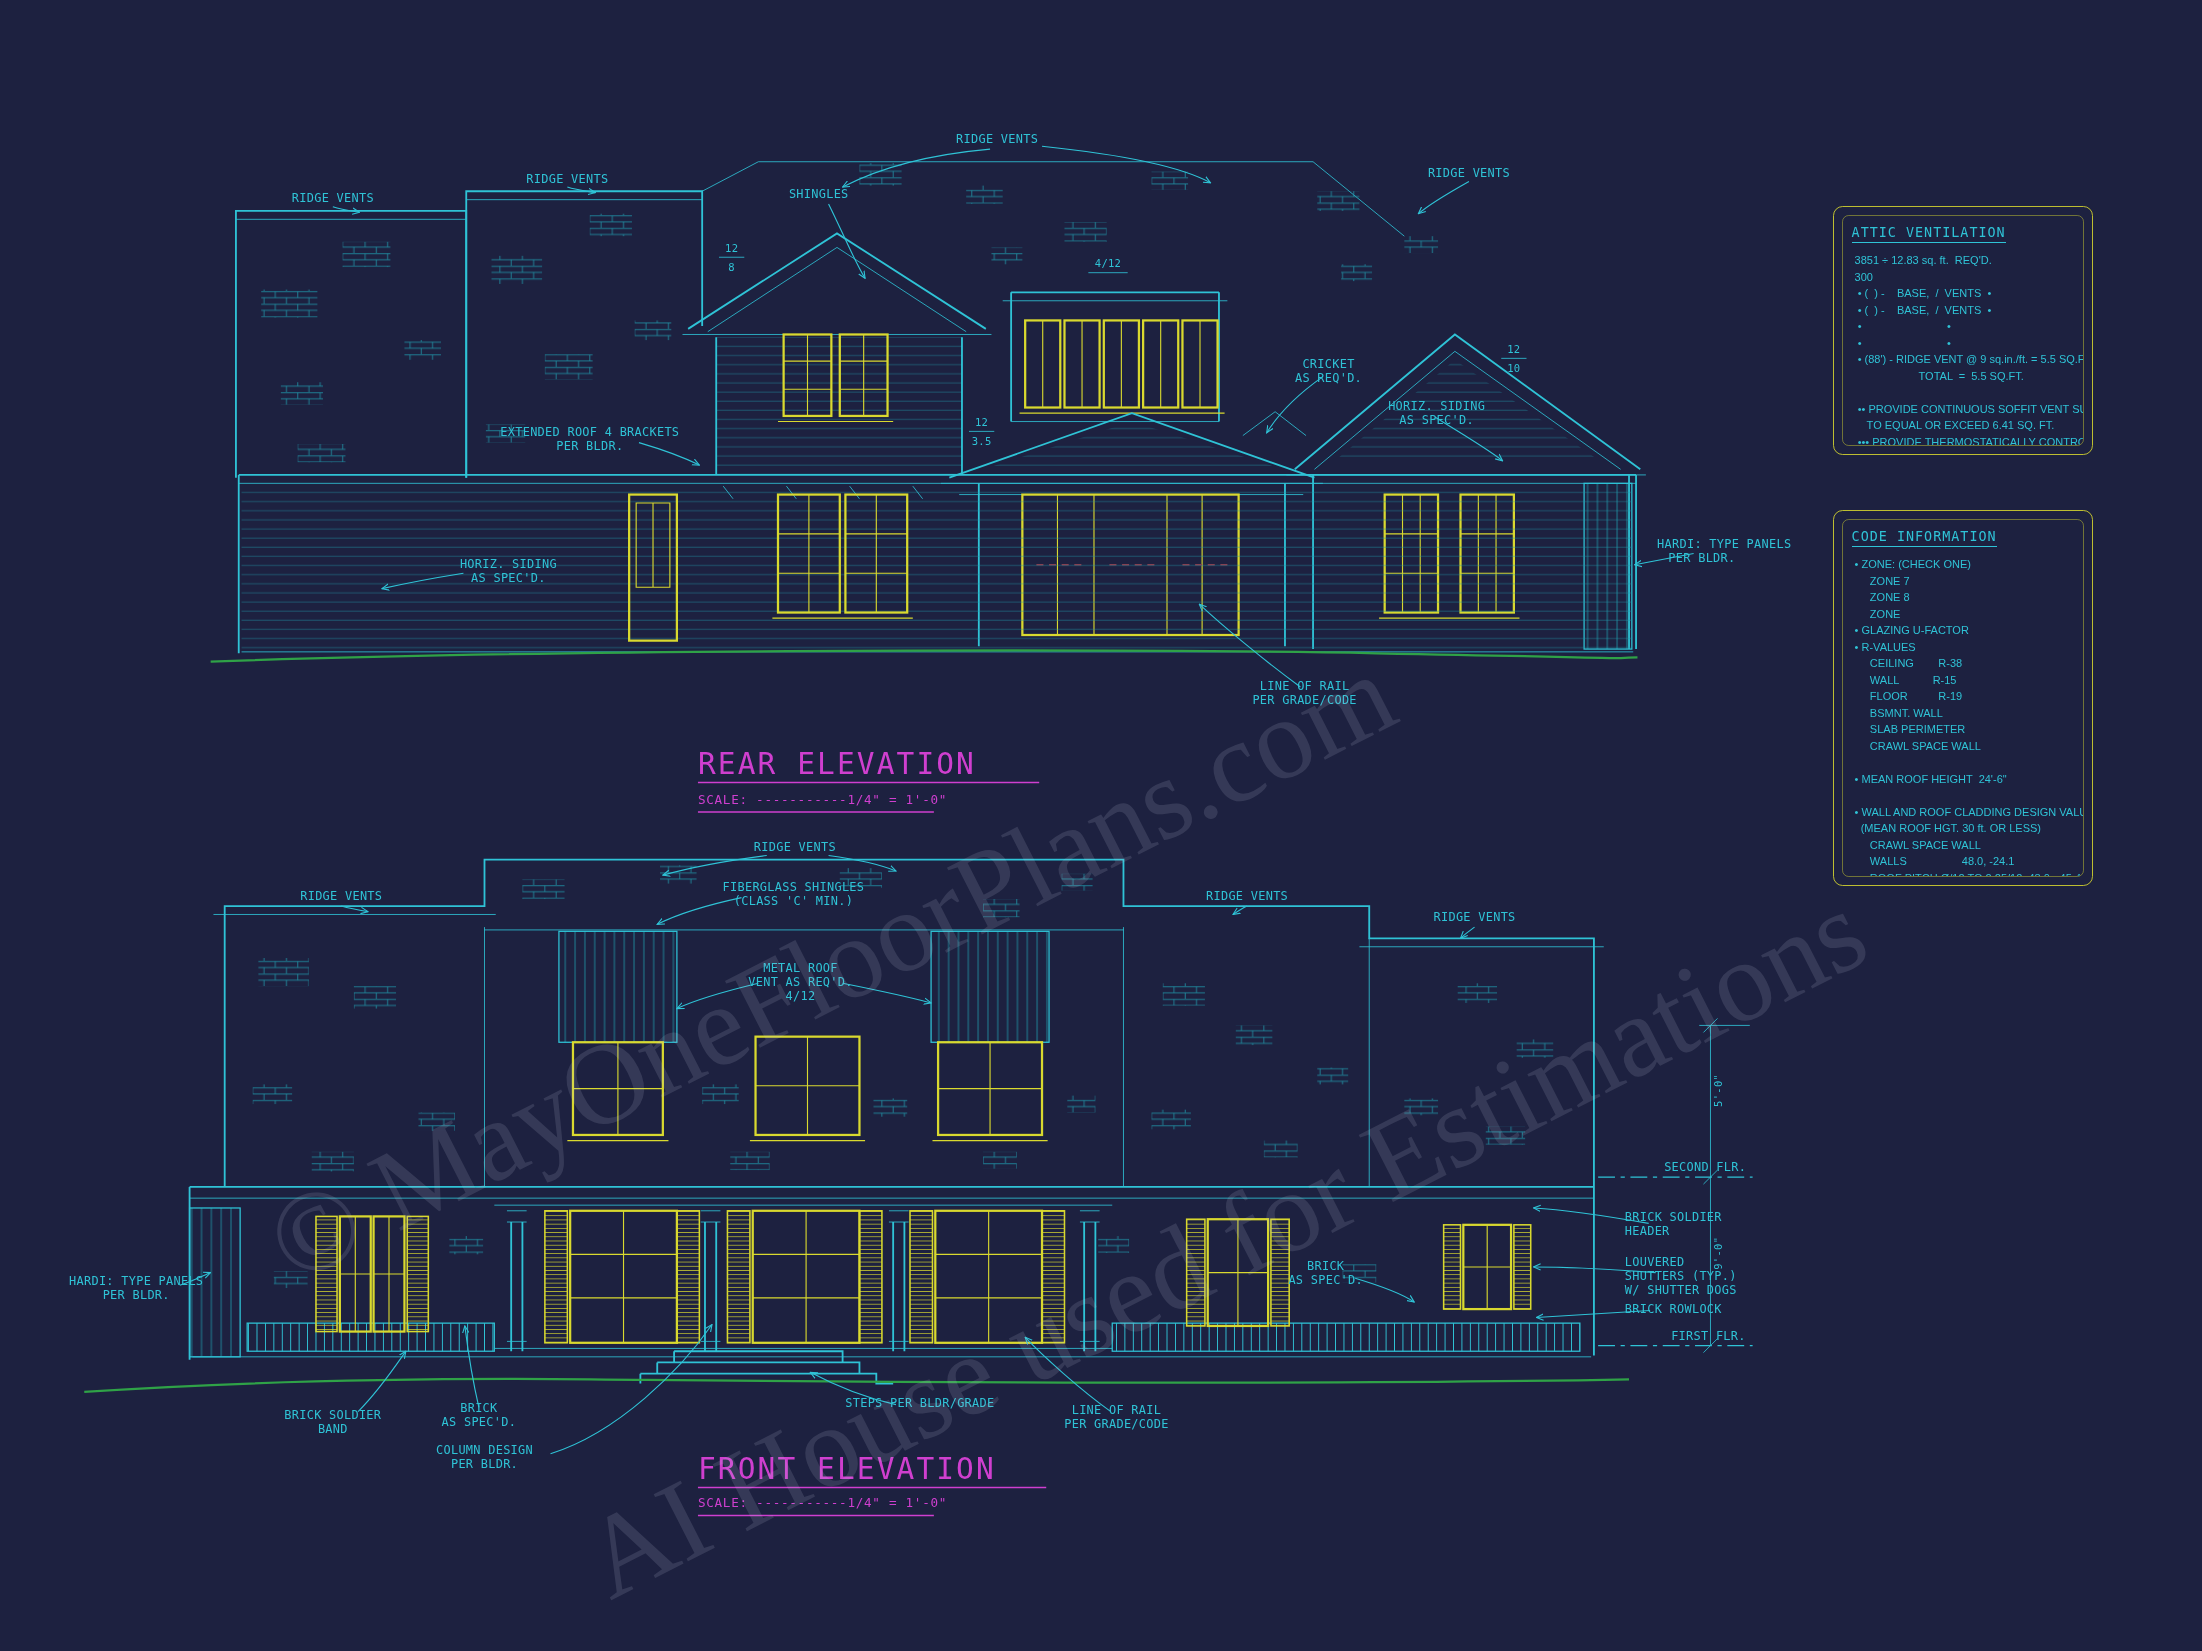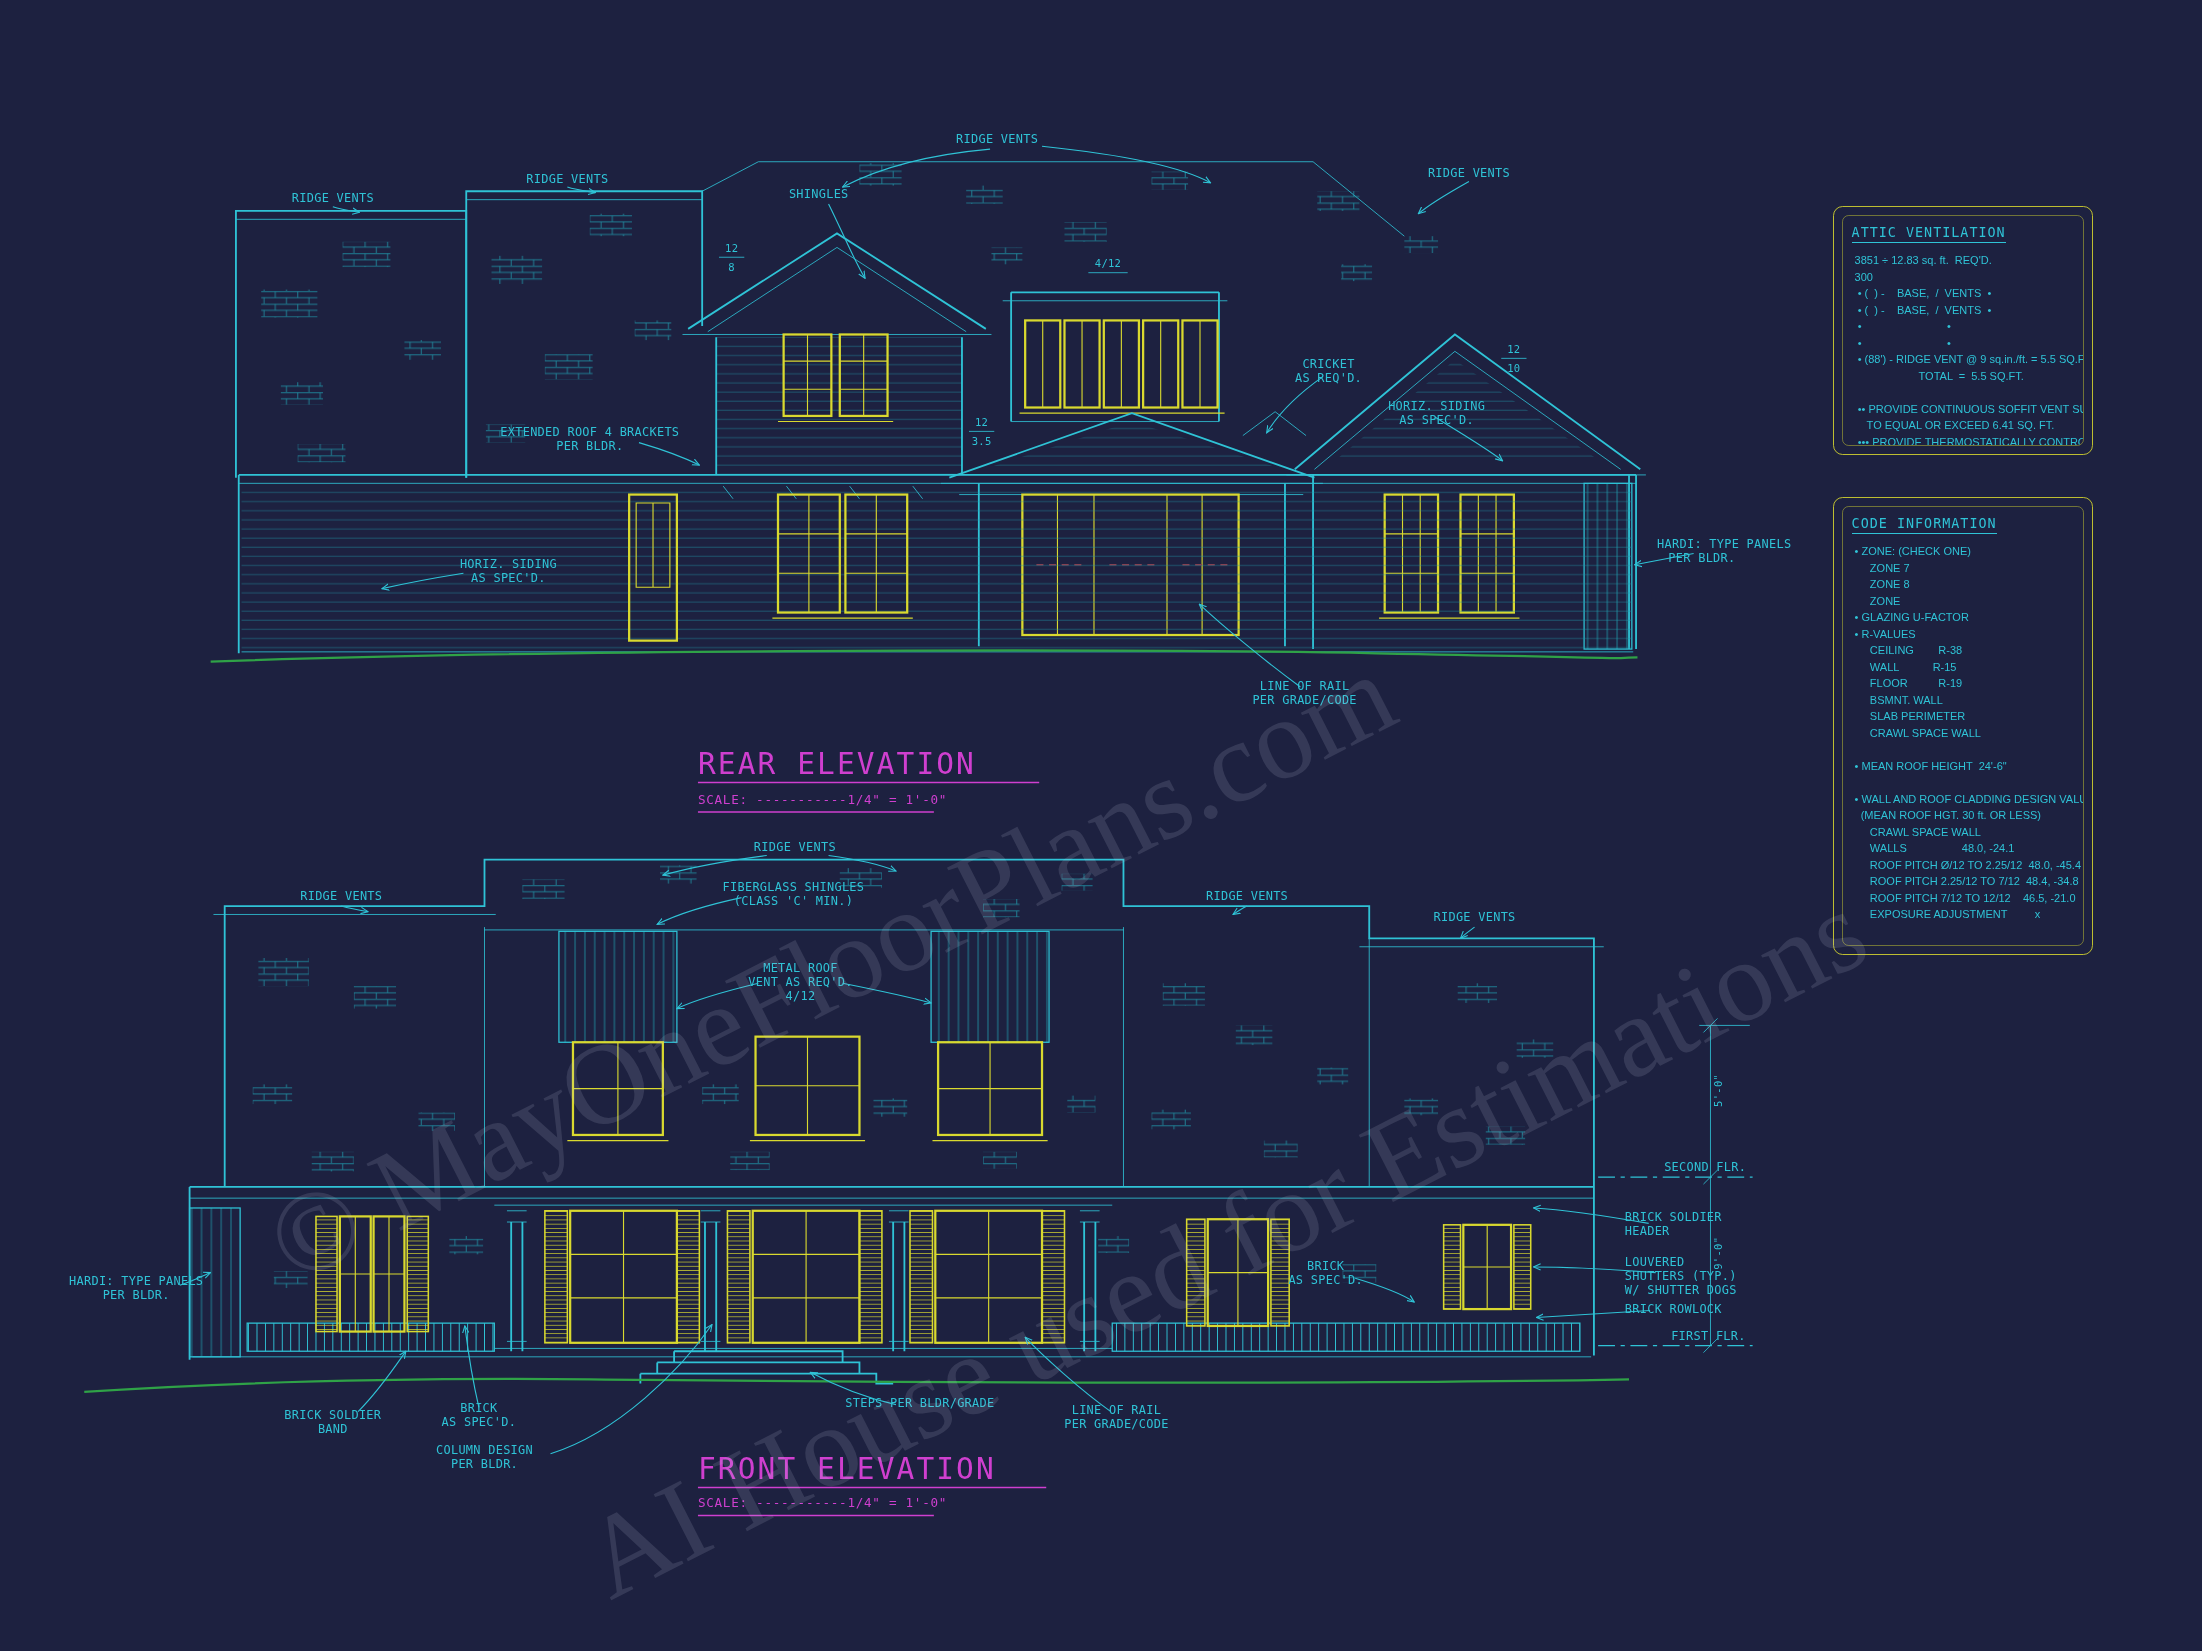--- a/index.html
+++ b/index.html
@@ -458,21 +458,21 @@
  • (88') - RIDGE VENT @ 9 sq.in./ft. = 5.5 SQ.FT.
                      TOTAL  =  5.5 SQ.FT.
 
  •• PROVIDE CONTINUOUS SOFFIT VENT SURROUND
     TO EQUAL OR EXCEED 6.41 SQ. FT.
  ••• PROVIDE THERMOSTATICALLY CONTROLLED
     POWER VENT TO EQUAL OR EXCEED 1.0 SQ. FT.</pre>
   </div>
 </div>
 
-<div class="panel" style="left:1833px;top:497px;width:260px;height:458px;">
+<div class="panel" style="left:1833px;top:510px;width:260px;height:376px;">
   <div class="panel-in">
     <div class="ptitle">CODE INFORMATION</div>
     <pre class="pbody">• ZONE: (CHECK ONE)
      ZONE 7
      ZONE 8
      ZONE
 • GLAZING U-FACTOR
 • R-VALUES
      CEILING        R-38
      WALL           R-15

